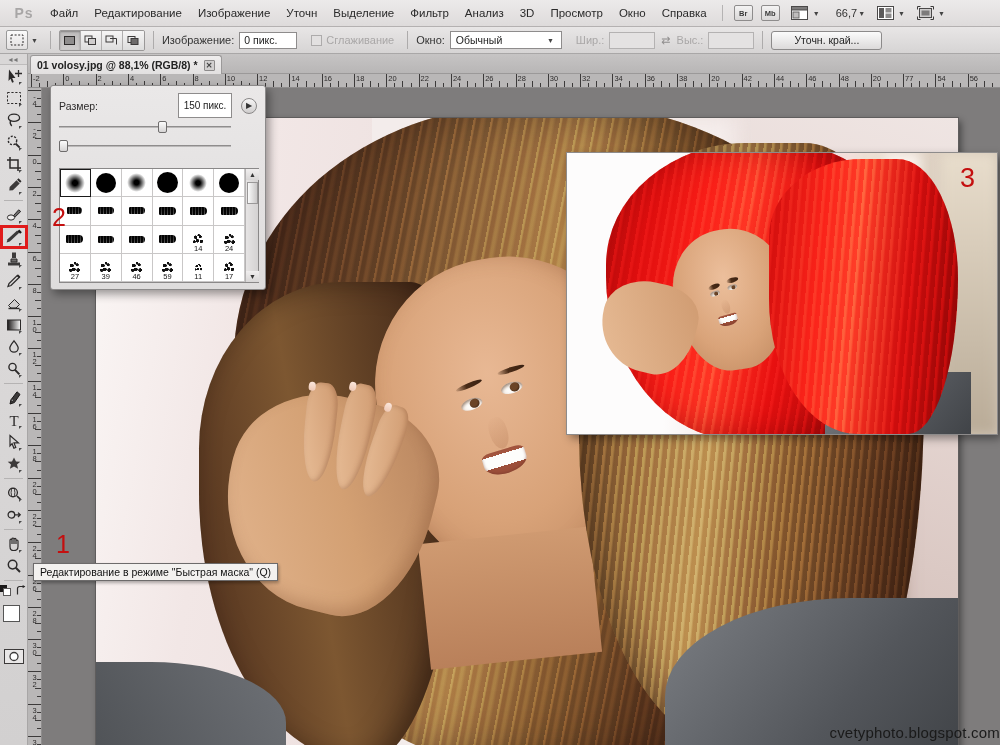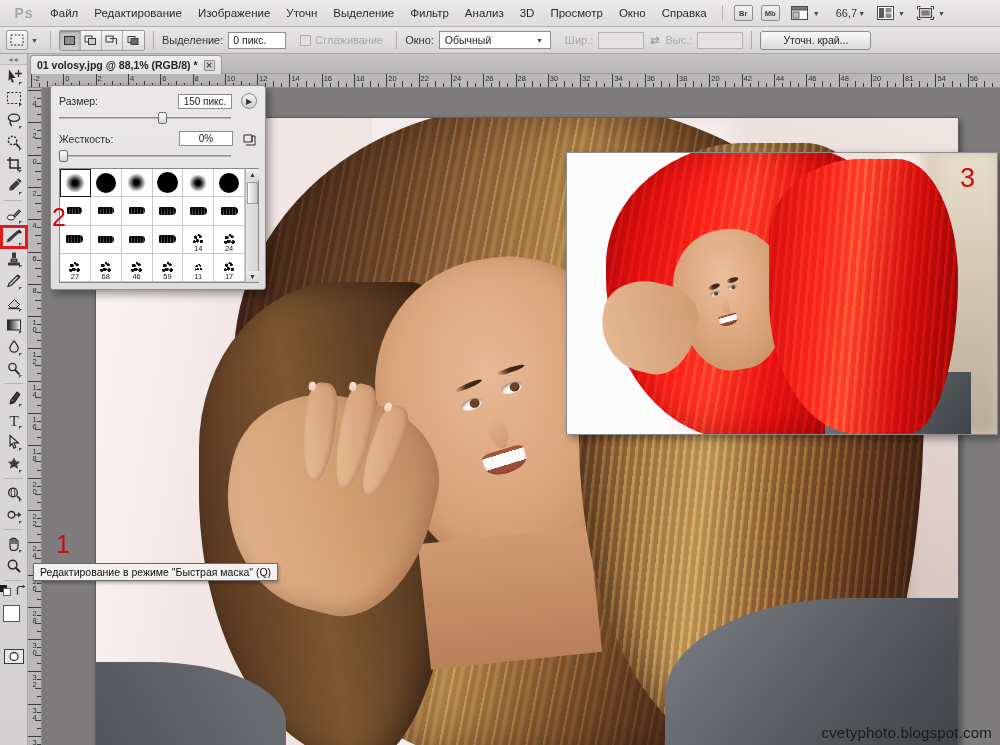--- a/index.html
+++ b/index.html
@@ -348,21 +348,21 @@
   .brushpop {
     position:absolute; left:50px; top:85px; width:216px; height:205px;
     background:linear-gradient(#eae8e8,#dedcdc);
     border:1px solid #8c8a8a; border-radius:3px;
     box-shadow:3px 4px 10px rgba(0,0,0,.4);
     z-index:40; padding:7px 8px;
   }
   .bp-row { display:flex; align-items:center; margin-bottom:2px; }
   .bp-label { font-size:10.5px; color:#2e2c2c; flex:1; }
   .bp-val {
-    width:54px; height:15px; background:#fff; border:1px solid #8e8c8c;
+    width:54px; height:25px; background:#fff; border:1px solid #8e8c8c;
     font-size:10px; display:flex; align-items:center; justify-content:center;
     color:#222;
   }
   .bp-icon-btn {
     width:16px;height:16px;border-radius:50%;
     background:linear-gradient(#f6f5f5,#cfcdcd); border:1px solid #8a8888;
     margin-left:9px; display:flex;align-items:center;justify-content:center;
     font-size:8px;color:#333;
   }
   .bp-icon-btn2 {
@@ -420,21 +420,21 @@
     font-family:"Liberation Sans", sans-serif;
   }
   .tooltip {
     position:absolute; left:33px; top:563px; z-index:50;
     background:#f3f1ef; border:1px solid #6d6b6b;
     padding:2px 6px; font-size:10.5px; color:#111;
     box-shadow:1px 2px 3px rgba(0,0,0,.3);
     white-space:nowrap;
   }
   .watermark {
-    position:absolute; right:8px; bottom:4px; z-index:60;
+    position:absolute; right:0; bottom:4px; z-index:60;
     font-size:15px; color:#1a1a1a; letter-spacing:.2px;
     font-family:"Liberation Sans", sans-serif;
   }
 </style>
 </head>
 <body>
 
 <div class="menubar">
   <div class="ps-logo">Ps</div>
   <div class="menu-item">Файл</div>
@@ -517,21 +517,21 @@
     <div class="sel-mode">
       <svg width="13" height="11" viewBox="0 0 13 11">
           <rect x="1" y="1.5" width="7" height="6" fill="none" stroke="#3c3a3a"></rect>
           <rect x="4" y="3.5" width="7" height="6" fill="#6d6b6b" stroke="#3c3a3a"></rect>
         </svg>
     </div>
   </div>
 
   <div class="ob-sep"></div>
 
-  <div class="opt-label">Выделение:</div>
+  <div class="opt-label">Изображение:</div>
   <div class="opt-input" style="width:58px">0 пикс.</div>
 
   <div style="display:flex;align-items:center;margin-left:14px">
     <div class="chk"></div>
     <div class="opt-label opt-dim">Сглаживание</div>
   </div>
 
   <div class="ob-sep"></div>
 
   <div class="opt-label">Окно:</div>
@@ -887,21 +887,21 @@
     <div class="rlabel" style="left: 812.5px; top: 1px;">48</div>
     <div class="rt" style="left: 818.575px; bottom: 0px; width: 1px; height: 4px;"></div>
     <div class="rt" style="left: 826.65px; bottom: 0px; width: 1px; height: 6px;"></div>
     <div class="rt" style="left: 834.725px; bottom: 0px; width: 1px; height: 4px;"></div>
     <div class="rt" style="left: 842.8px; top: 0px; width: 1px; height: 13px;"></div>
     <div class="rlabel" style="left: 844.8px; top: 1px;">20</div>
     <div class="rt" style="left: 850.875px; bottom: 0px; width: 1px; height: 4px;"></div>
     <div class="rt" style="left: 858.95px; bottom: 0px; width: 1px; height: 6px;"></div>
     <div class="rt" style="left: 867.025px; bottom: 0px; width: 1px; height: 4px;"></div>
     <div class="rt" style="left: 875.1px; top: 0px; width: 1px; height: 13px;"></div>
-    <div class="rlabel" style="left: 877.1px; top: 1px;">81</div>
+    <div class="rlabel" style="left: 877.1px; top: 1px;">77</div>
     <div class="rt" style="left: 883.175px; bottom: 0px; width: 1px; height: 4px;"></div>
     <div class="rt" style="left: 891.25px; bottom: 0px; width: 1px; height: 6px;"></div>
     <div class="rt" style="left: 899.325px; bottom: 0px; width: 1px; height: 4px;"></div>
     <div class="rt" style="left: 907.4px; top: 0px; width: 1px; height: 13px;"></div>
     <div class="rlabel" style="left: 909.4px; top: 1px;">54</div>
     <div class="rt" style="left: 915.475px; bottom: 0px; width: 1px; height: 4px;"></div>
     <div class="rt" style="left: 923.55px; bottom: 0px; width: 1px; height: 6px;"></div>
     <div class="rt" style="left: 931.625px; bottom: 0px; width: 1px; height: 4px;"></div>
     <div class="rt" style="left: 939.7px; top: 0px; width: 1px; height: 13px;"></div>
     <div class="rlabel" style="left: 941.7px; top: 1px;">56</div>
@@ -1098,30 +1098,20 @@
   <div class="bp-row">
     <span class="bp-label">Размер:</span>
     <span class="bp-val">150 пикс.</span>
     <span class="bp-icon-btn">▶</span>
   </div>
   <div class="slider">
     <div class="slider-track"></div>
     <div class="slider-knob" style="left:50%"></div>
   </div>
 
-  <div class="bp-row" style="margin-top:4px">
-    <span class="bp-label">Жесткость:</span>
-    <span class="bp-val">0%</span>
-    <span class="bp-icon-btn2">
-      <svg width="13" height="12" viewBox="0 0 13 12">
-          <path d="M1 1h8v7H1z" fill="none" stroke="#2c2a2a"></path>
-          <path d="M9 8V2h3v9H3" fill="none" stroke="#2c2a2a"></path>
-        </svg>
-    </span>
-  </div>
   <div class="slider">
     <div class="slider-track"></div>
     <div class="slider-knob" style="left:0"></div>
   </div>
 
   <div class="brushgrid">
     <div class="bg-cells" id="brushCells">
         <div class="bcell sel">
           <div class="dot-soft" style="width: 20px; height: 20px;"></div>
         </div>
@@ -1177,21 +1167,21 @@
         <div class="bcell">
           <div style="width: 13px; height: 13px; background: radial-gradient(circle at 30% 35%, rgb(17, 17, 17) 0px, rgb(17, 17, 17) 14%, transparent 16%), radial-gradient(circle at 70% 30%, rgb(17, 17, 17) 0px, rgb(17, 17, 17) 11%, transparent 13%), radial-gradient(circle at 45% 65%, rgb(17, 17, 17) 0px, rgb(17, 17, 17) 16%, transparent 18%), radial-gradient(circle at 20% 72%, rgb(17, 17, 17) 0px, rgb(17, 17, 17) 10%, transparent 12%), radial-gradient(circle at 78% 70%, rgb(17, 17, 17) 0px, rgb(17, 17, 17) 12%, transparent 14%), radial-gradient(circle at 55% 18%, rgb(17, 17, 17) 0px, rgb(17, 17, 17) 9%, transparent 11%);"></div>
           <span class="bnum">24</span>
         </div>
         <div class="bcell">
           <div style="width: 13px; height: 13px; background: radial-gradient(circle at 30% 35%, rgb(17, 17, 17) 0px, rgb(17, 17, 17) 14%, transparent 16%), radial-gradient(circle at 70% 30%, rgb(17, 17, 17) 0px, rgb(17, 17, 17) 11%, transparent 13%), radial-gradient(circle at 45% 65%, rgb(17, 17, 17) 0px, rgb(17, 17, 17) 16%, transparent 18%), radial-gradient(circle at 20% 72%, rgb(17, 17, 17) 0px, rgb(17, 17, 17) 10%, transparent 12%), radial-gradient(circle at 78% 70%, rgb(17, 17, 17) 0px, rgb(17, 17, 17) 12%, transparent 14%), radial-gradient(circle at 55% 18%, rgb(17, 17, 17) 0px, rgb(17, 17, 17) 9%, transparent 11%);"></div>
           <span class="bnum">27</span>
         </div>
         <div class="bcell">
           <div style="width: 13px; height: 13px; background: radial-gradient(circle at 30% 35%, rgb(17, 17, 17) 0px, rgb(17, 17, 17) 14%, transparent 16%), radial-gradient(circle at 70% 30%, rgb(17, 17, 17) 0px, rgb(17, 17, 17) 11%, transparent 13%), radial-gradient(circle at 45% 65%, rgb(17, 17, 17) 0px, rgb(17, 17, 17) 16%, transparent 18%), radial-gradient(circle at 20% 72%, rgb(17, 17, 17) 0px, rgb(17, 17, 17) 10%, transparent 12%), radial-gradient(circle at 78% 70%, rgb(17, 17, 17) 0px, rgb(17, 17, 17) 12%, transparent 14%), radial-gradient(circle at 55% 18%, rgb(17, 17, 17) 0px, rgb(17, 17, 17) 9%, transparent 11%);"></div>
-          <span class="bnum">68</span>
+          <span class="bnum">39</span>
         </div>
         <div class="bcell">
           <div style="width: 13px; height: 13px; background: radial-gradient(circle at 30% 35%, rgb(17, 17, 17) 0px, rgb(17, 17, 17) 14%, transparent 16%), radial-gradient(circle at 70% 30%, rgb(17, 17, 17) 0px, rgb(17, 17, 17) 11%, transparent 13%), radial-gradient(circle at 45% 65%, rgb(17, 17, 17) 0px, rgb(17, 17, 17) 16%, transparent 18%), radial-gradient(circle at 20% 72%, rgb(17, 17, 17) 0px, rgb(17, 17, 17) 10%, transparent 12%), radial-gradient(circle at 78% 70%, rgb(17, 17, 17) 0px, rgb(17, 17, 17) 12%, transparent 14%), radial-gradient(circle at 55% 18%, rgb(17, 17, 17) 0px, rgb(17, 17, 17) 9%, transparent 11%);"></div>
           <span class="bnum">46</span>
         </div>
         <div class="bcell">
           <div style="width: 13px; height: 13px; background: radial-gradient(circle at 30% 35%, rgb(17, 17, 17) 0px, rgb(17, 17, 17) 14%, transparent 16%), radial-gradient(circle at 70% 30%, rgb(17, 17, 17) 0px, rgb(17, 17, 17) 11%, transparent 13%), radial-gradient(circle at 45% 65%, rgb(17, 17, 17) 0px, rgb(17, 17, 17) 16%, transparent 18%), radial-gradient(circle at 20% 72%, rgb(17, 17, 17) 0px, rgb(17, 17, 17) 10%, transparent 12%), radial-gradient(circle at 78% 70%, rgb(17, 17, 17) 0px, rgb(17, 17, 17) 12%, transparent 14%), radial-gradient(circle at 55% 18%, rgb(17, 17, 17) 0px, rgb(17, 17, 17) 9%, transparent 11%);"></div>
           <span class="bnum">59</span>
         </div>
         <div class="bcell">

